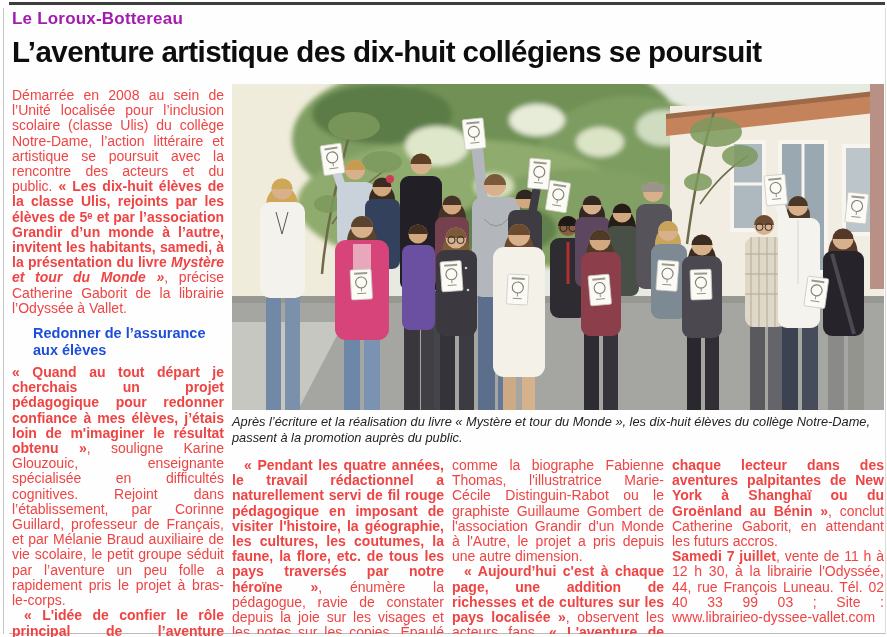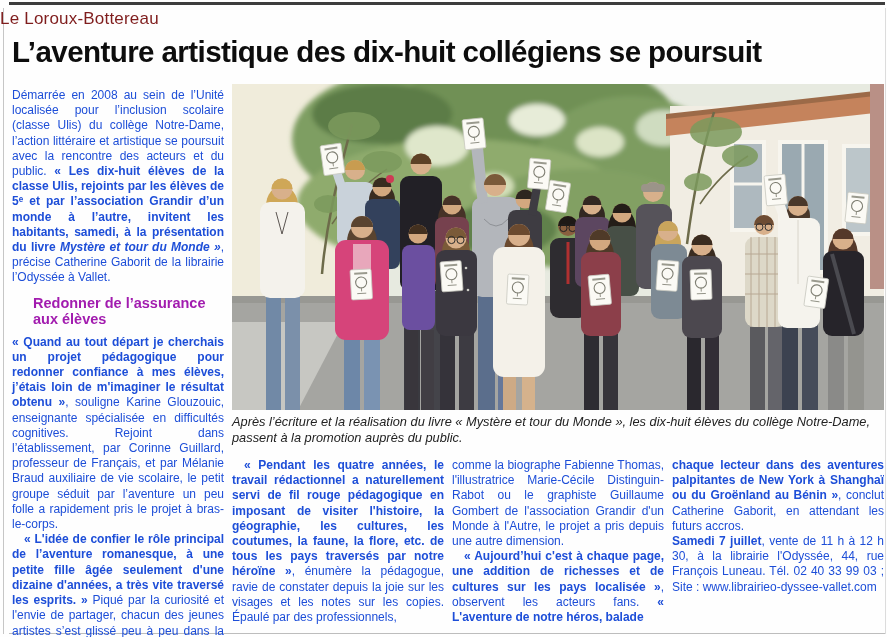--- a/index.html
+++ b/index.html
@@ -6,30 +6,30 @@
   html,body { width:887px; height:637px; background:#ffffff; }
   body { font-family:"Liberation Sans", sans-serif; color:#1b1b1b; position:relative; overflow:hidden; }
   .page { position:absolute; inset:0; background:#fefefe; }
   .abs { position:absolute; }
 
   .rule-top    { left:9px; top:2px; width:876px; height:3px; background:#3d3d3d; }
   .rule-left   { left:3px; top:8px; width:1px; height:626px; background:#c6c6c6; }
   .rule-bottom { left:9px; top:633px; width:876px; height:1px; background:#bdbdbd; }
   .rule-right  { left:885px; top:8px; width:1px; height:626px; background:#dcdcdc; }
 
-  .kicker { left:0; top:9px; font-size:17px; font-weight:400; color:#7f1d1d; letter-spacing:.2px; }
+  .kicker { left:12px; top:9px; font-size:17px; font-weight:700; color:#a21caf; letter-spacing:.2px; }
   .headline { left:12px; top:35px; font-size:30px; font-weight:700; color:#0d0d0d;
               letter-spacing:-0.6px; white-space:nowrap; transform:scaleX(.985); transform-origin:left top; }
 
   .col-left { left:12px; top:88px; width:212px; }
-  p.body { font-size:12px; line-height:15.2px; text-align:justify; color:#1d4ed8; }
+  p.body { font-size:14px; line-height:15.2px; text-align:justify; color:#ef4444; }
   p.body .b  { font-weight:700; }
   p.body .bi { font-weight:700; font-style:italic; }
   .ind { text-indent:12px; }
-  .subhead { font-size:14.5px; font-weight:700; line-height:16.5px; margin:9px 0 7px; padding-left:21px; color:#a21caf; }
+  .subhead { font-size:14.5px; font-weight:700; line-height:16.5px; margin:9px 0 7px; padding-left:21px; color:#1d4ed8; }
 
   .photo-wrap { left:232px; top:84px; width:652px; height:326px; background:#e7eae0; }
   .caption { left:232px; top:414px; width:652px; font-size:12.8px; font-style:italic;
              line-height:15.5px; color:#222222; }
 
   .cols { left:232px; top:458px; width:652px; height:176px; display:grid;
           grid-template-columns:1fr 1fr 1fr; column-gap:8px; overflow:hidden; }
   .info { }
 </style>
 </head>

